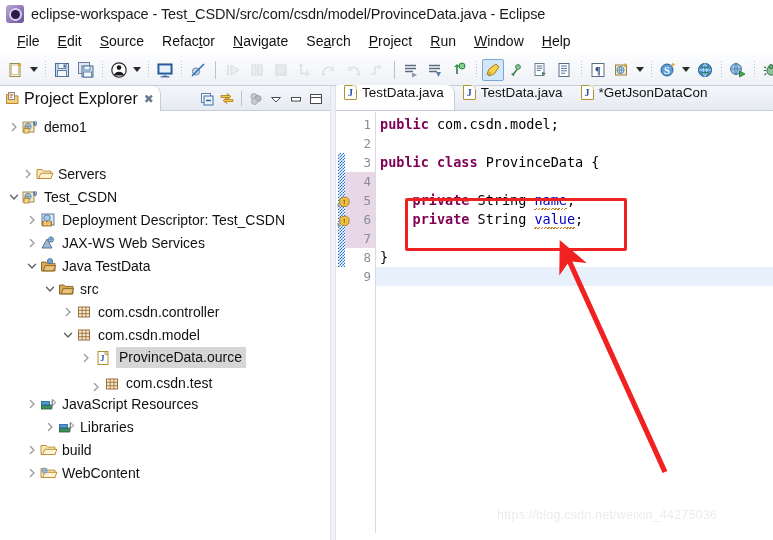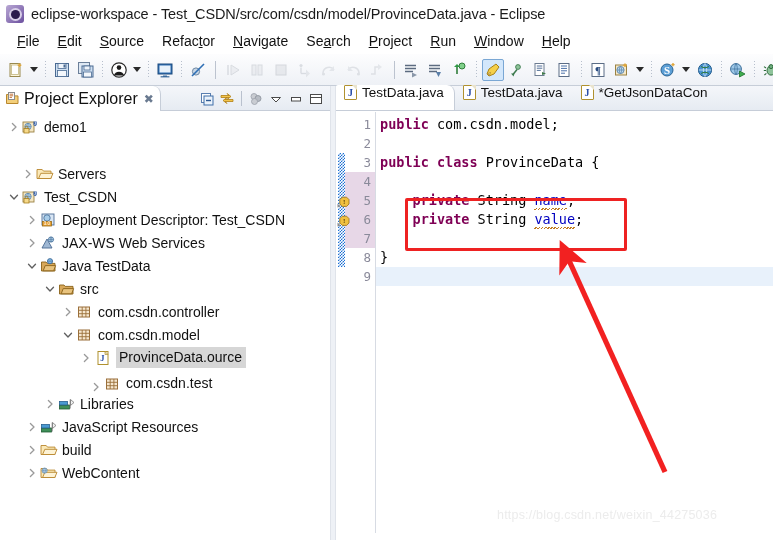--- a/index.html
+++ b/index.html
@@ -720,47 +720,47 @@
             <svg width="10" height="10" viewBox="0 0 10 10">
               <path d="M3.4 1.5L7 5 3.4 8.5" fill="none" stroke="#9a9a9a" stroke-width="1.3" stroke-linecap="round" stroke-linejoin="round"></path>
             </svg>
           </span>
           <span class="ticon"><svg width="18" height="16" viewBox="0 0 18 16">
               <rect x="2.5" y="3" width="11" height="10" fill="#f6e7cf" stroke="#9a6f3a" stroke-width="1"></rect>
               <path d="M2.5 6.3h11M2.5 9.7h11M6.2 3v10M9.9 3v10" stroke="#9a6f3a" stroke-width="0.9"></path>
             </svg></span>
           <span class="tlabel">com.csdn.test</span>
         </div>
-        <div class="tnode" style="padding-left: 42px;">
+        <div class="tnode" style="padding-left: 24px;">
           <span class="twist">
             <svg width="10" height="10" viewBox="0 0 10 10">
               <path d="M3.4 1.5L7 5 3.4 8.5" fill="none" stroke="#9a9a9a" stroke-width="1.3" stroke-linecap="round" stroke-linejoin="round"></path>
             </svg>
           </span>
           <span class="ticon"><svg width="18" height="16" viewBox="0 0 18 16">
               <rect x="1.5" y="9" width="10" height="4" fill="#3f8f58" stroke="#1f5a33" stroke-width="0.8"></rect>
               <rect x="1.5" y="5.5" width="8" height="3.5" fill="#4a9ad2" stroke="#27608f" stroke-width="0.8"></rect>
               <path d="M12.5 3.5l3.5 3-3.5 3z" fill="#f0f0f0" stroke="#7a7a7a" stroke-width="0.8"></path>
               <path d="M12.2 3.5v9" stroke="#7a7a7a" stroke-width="0.9"></path>
             </svg></span>
-          <span class="tlabel">Libraries</span>
-        </div>
-        <div class="tnode" style="padding-left: 24px;">
+          <span class="tlabel">JavaScript Resources</span>
+        </div>
+        <div class="tnode" style="padding-left: 42px;">
           <span class="twist">
             <svg width="10" height="10" viewBox="0 0 10 10">
               <path d="M3.4 1.5L7 5 3.4 8.5" fill="none" stroke="#9a9a9a" stroke-width="1.3" stroke-linecap="round" stroke-linejoin="round"></path>
             </svg>
           </span>
           <span class="ticon"><svg width="18" height="16" viewBox="0 0 18 16">
               <rect x="1.5" y="9" width="10" height="4" fill="#3f8f58" stroke="#1f5a33" stroke-width="0.8"></rect>
               <rect x="1.5" y="5.5" width="8" height="3.5" fill="#4a9ad2" stroke="#27608f" stroke-width="0.8"></rect>
               <path d="M12.5 3.5l3.5 3-3.5 3z" fill="#f0f0f0" stroke="#7a7a7a" stroke-width="0.8"></path>
               <path d="M12.2 3.5v9" stroke="#7a7a7a" stroke-width="0.9"></path>
             </svg></span>
-          <span class="tlabel">JavaScript Resources</span>
+          <span class="tlabel">Libraries</span>
         </div>
         <div class="tnode" style="padding-left: 24px;">
           <span class="twist">
             <svg width="10" height="10" viewBox="0 0 10 10">
               <path d="M3.4 1.5L7 5 3.4 8.5" fill="none" stroke="#9a9a9a" stroke-width="1.3" stroke-linecap="round" stroke-linejoin="round"></path>
             </svg>
           </span>
           <span class="ticon"><svg width="18" height="16" viewBox="0 0 18 16">
               <path d="M1 3.5h5.2l1.3 1.6H15v7.4H1z" fill="#fbe9b8" stroke="#b9872e" stroke-width="0.9"></path>
               <path d="M2.6 12.5l2.2-5.2H17l-2.2 5.2z" fill="#fdf3d6" stroke="#b9872e" stroke-width="0.9"></path>

